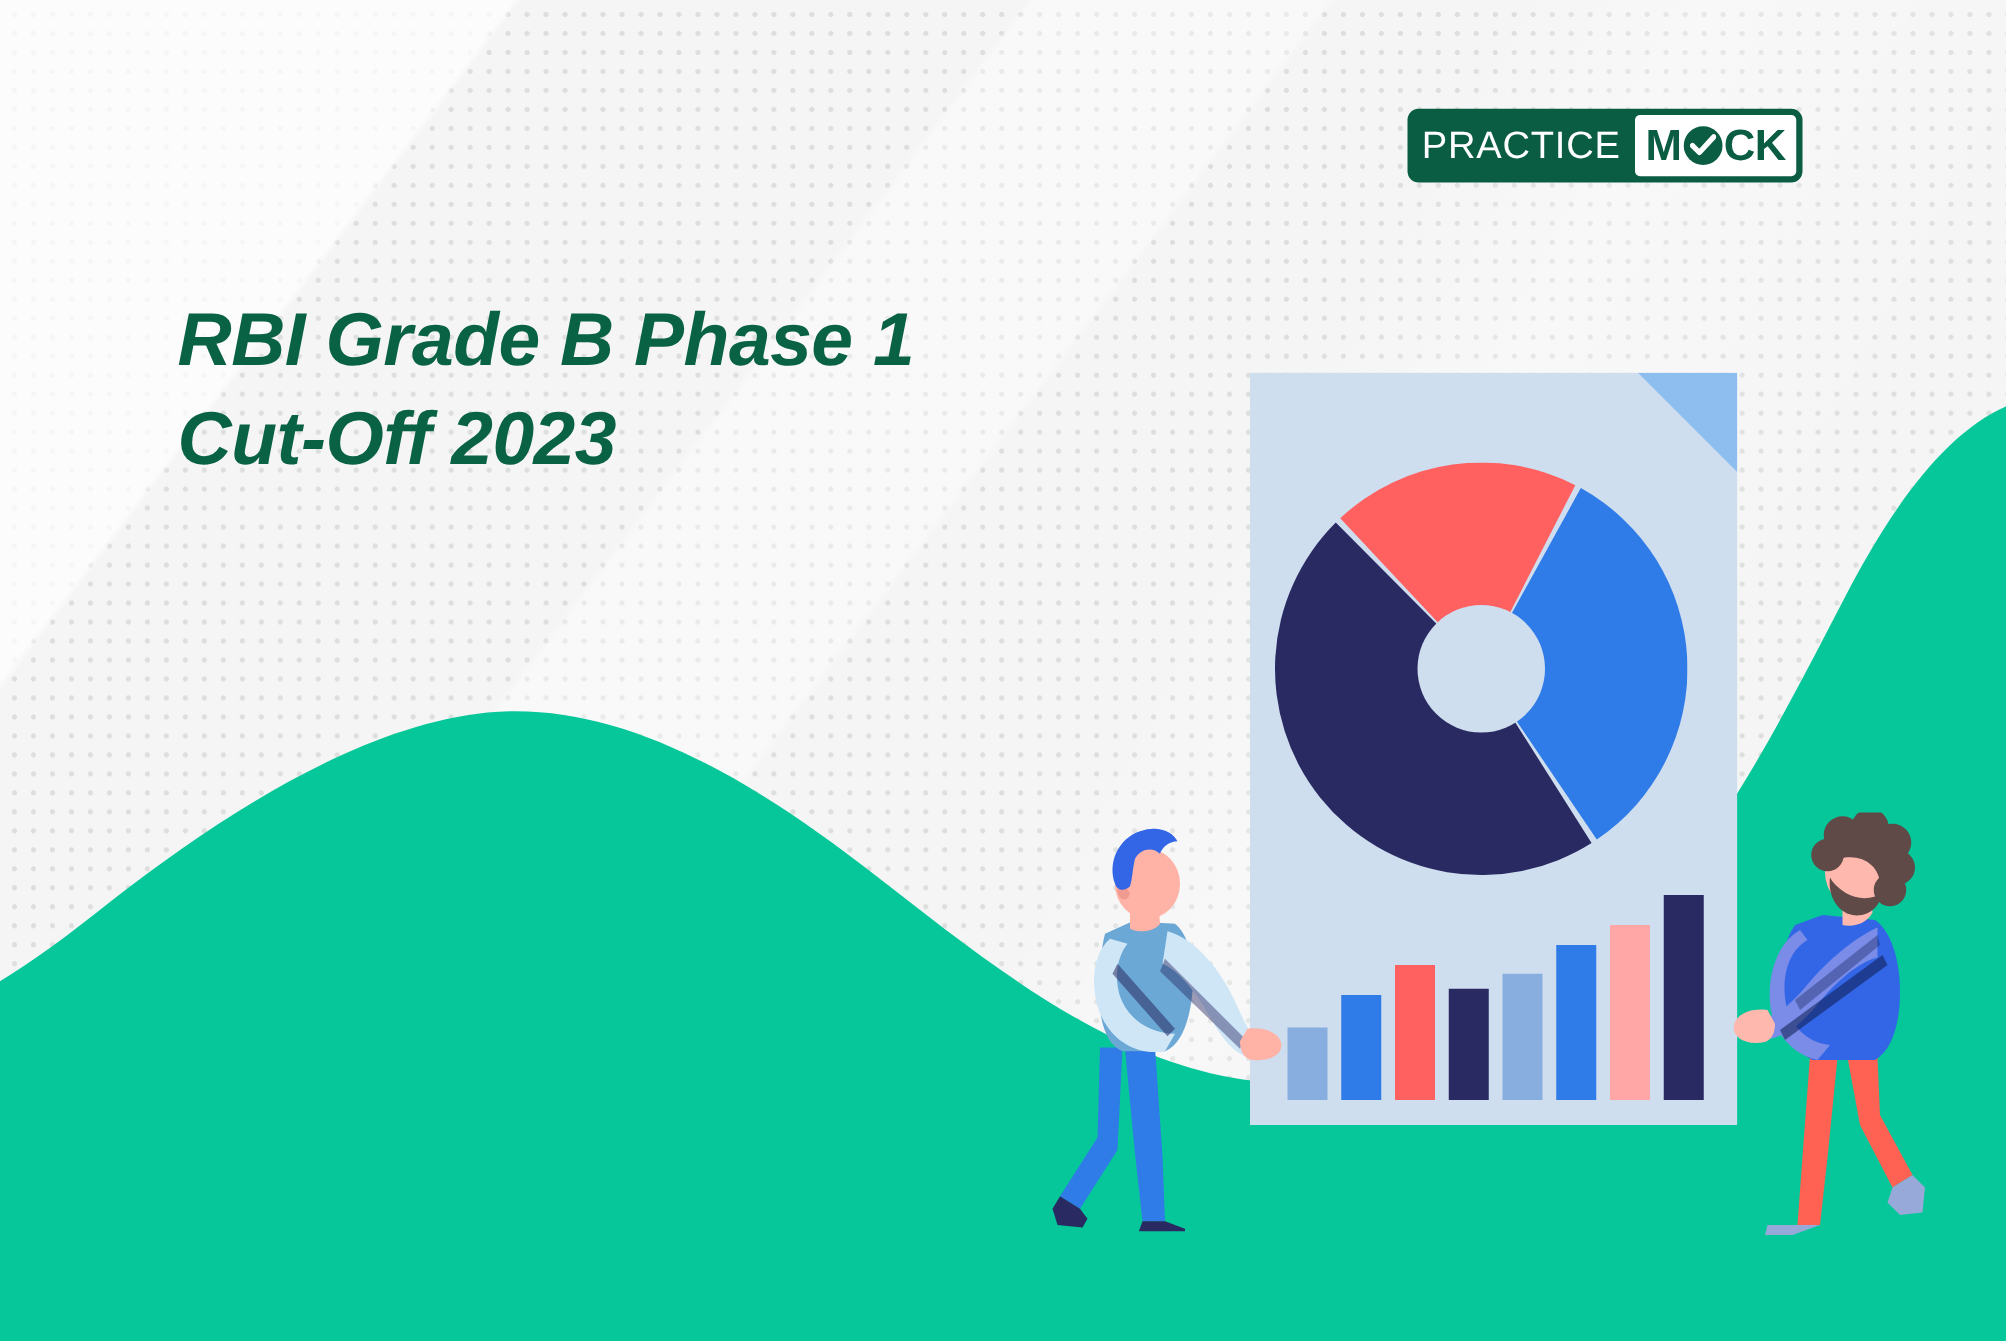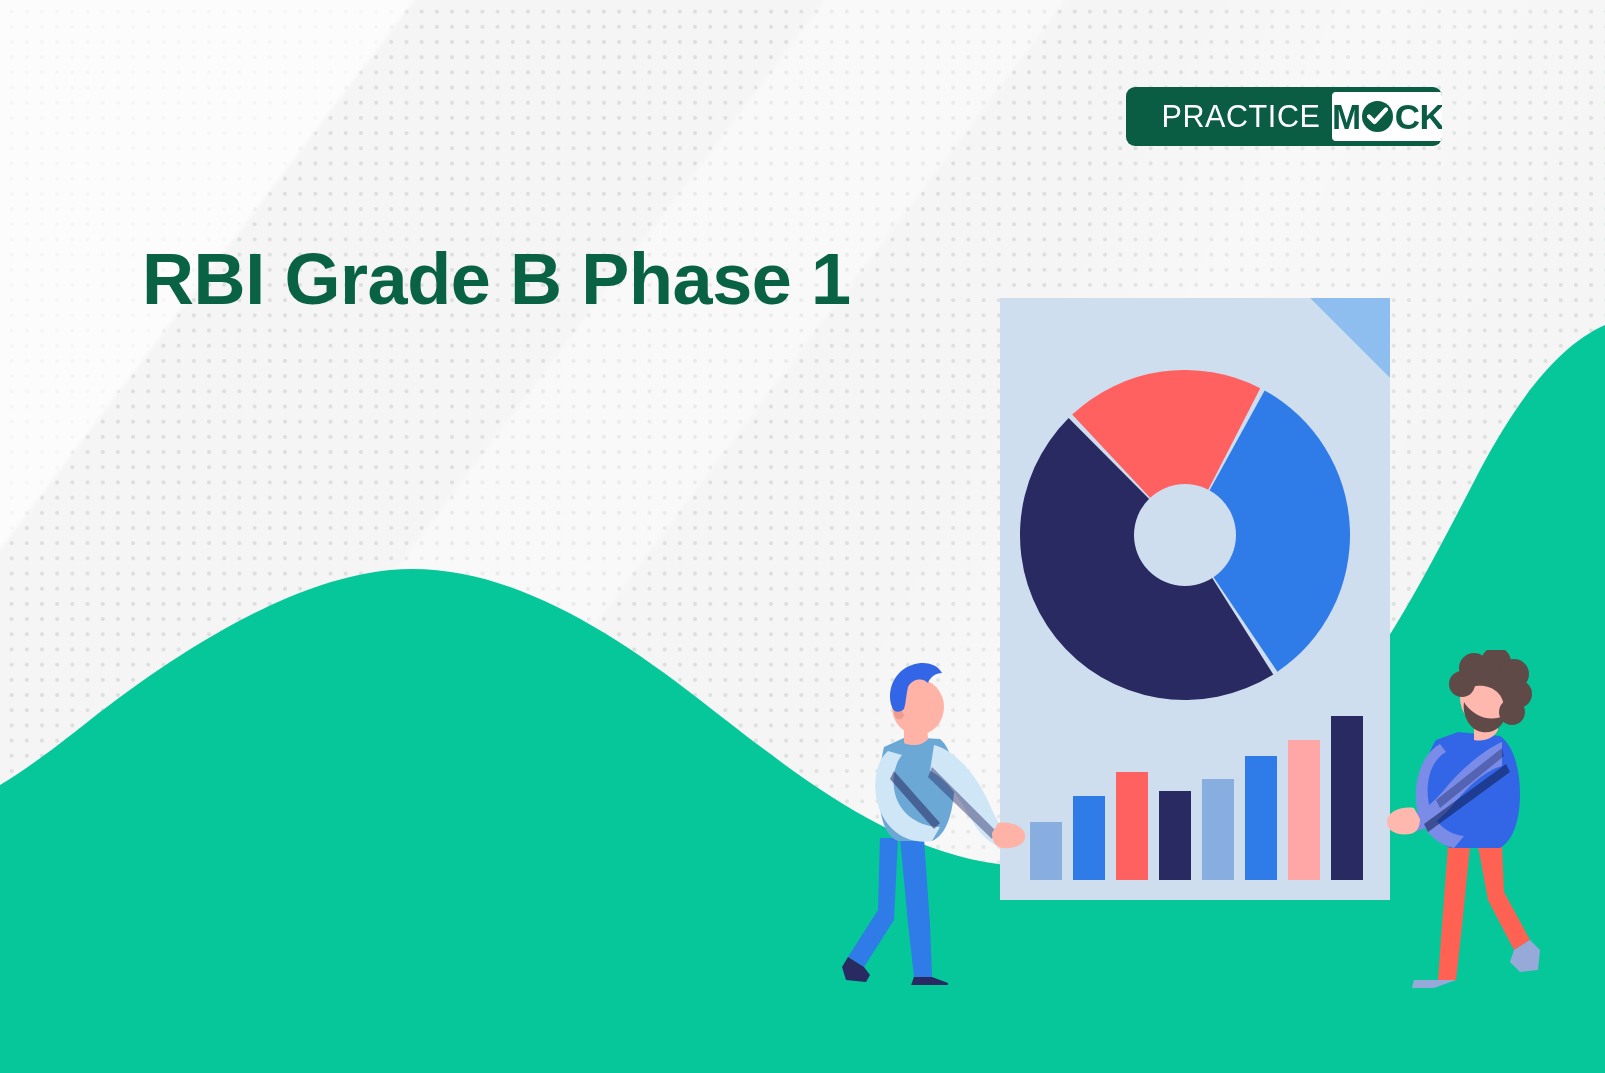--- a/index.html
+++ b/index.html
@@ -71,21 +71,20 @@
     position:absolute;
     left:1126px; top:87px;
     width:316px; height:59px;
     border-radius:9px;
     background:#0a5d43;
     z-index:40;
     display:flex;
     align-items:stretch;
     overflow:hidden;
     box-shadow:0 0 0 0 rgba(0,0,0,0);
-    padding-left:24px;
   }
   .logo-left {
     flex:0 0 182px;
     display:flex;
     align-items:center;
     justify-content:center;
   }
   .logo-practice {
     color:#ffffff;
     font-size:30.5px;
@@ -123,24 +122,25 @@
   }
   .mock-o svg { position:absolute; left:5px; top:6px; }
 
   
   .headline {
     position:absolute;
     left:142px; top:232px;
     width:790px;
     z-index:30;
     color:#0a6245;
-    font-size:72px;
+    font-size:60px;
     font-weight:700;
     line-height:1.32;
     letter-spacing:-0.4px;
+    font-style:italic;
   }
   .headline .line { display:block; white-space:nowrap; }
 
   
   .illus {
     position:absolute;
     left:0; top:0;
     width:1605px; height:1073px;
     z-index:20;
   }
@@ -315,20 +315,21 @@
       <path d="M124,98 L58,150 L62,158 L126,106 Z" fill="#0d1b4c" opacity="0.35"></path>
 
       <path d="M36,158 C22,156 10,162 9,171 C8,180 18,186 32,184
                C40,183 42,175 42,169 Z" fill="#ffb8ae"></path>
     </svg>
 
   </div>
 
   <div class="headline">
     <span class="line">RBI Grade B Phase 1</span>
+    <span class="line">Cut-Off 2023</span>
   </div>
 
   <div class="logo">
     <div class="logo-left">
       <span class="logo-practice">PRACTICE</span>
     </div>
     <div class="logo-right">
       <span class="logo-mock">
         <span>M</span>
         <span class="mock-o">

